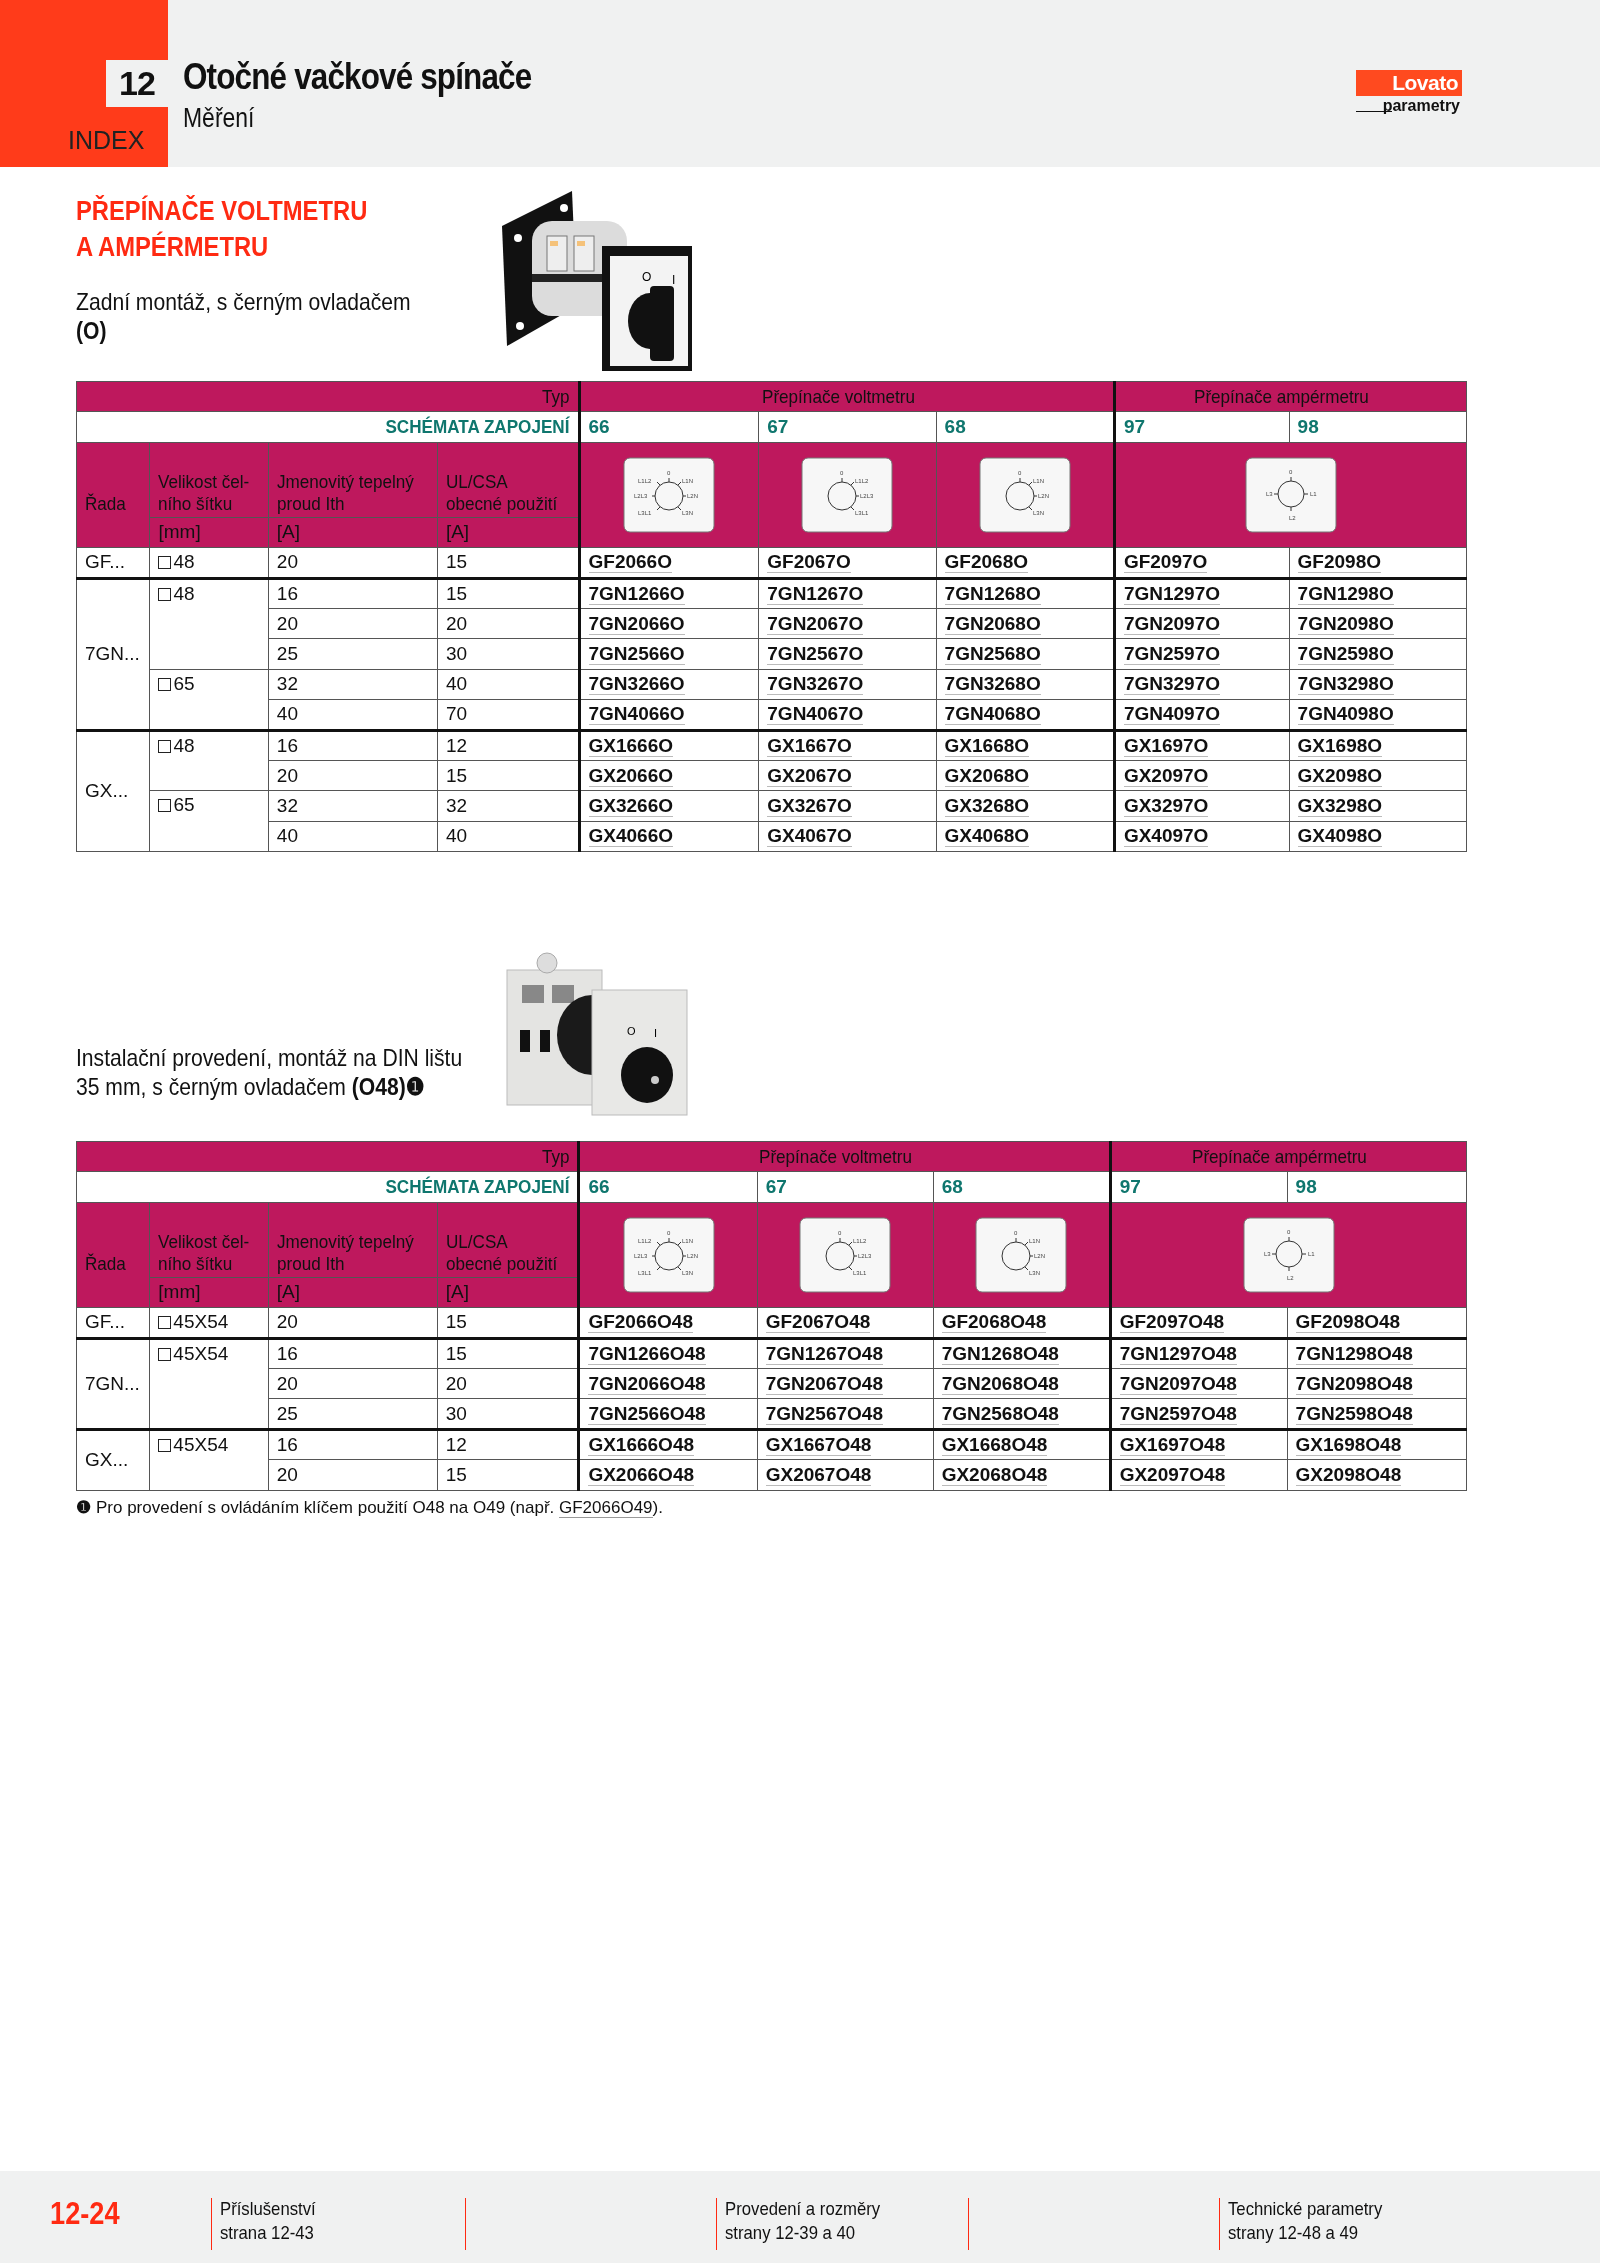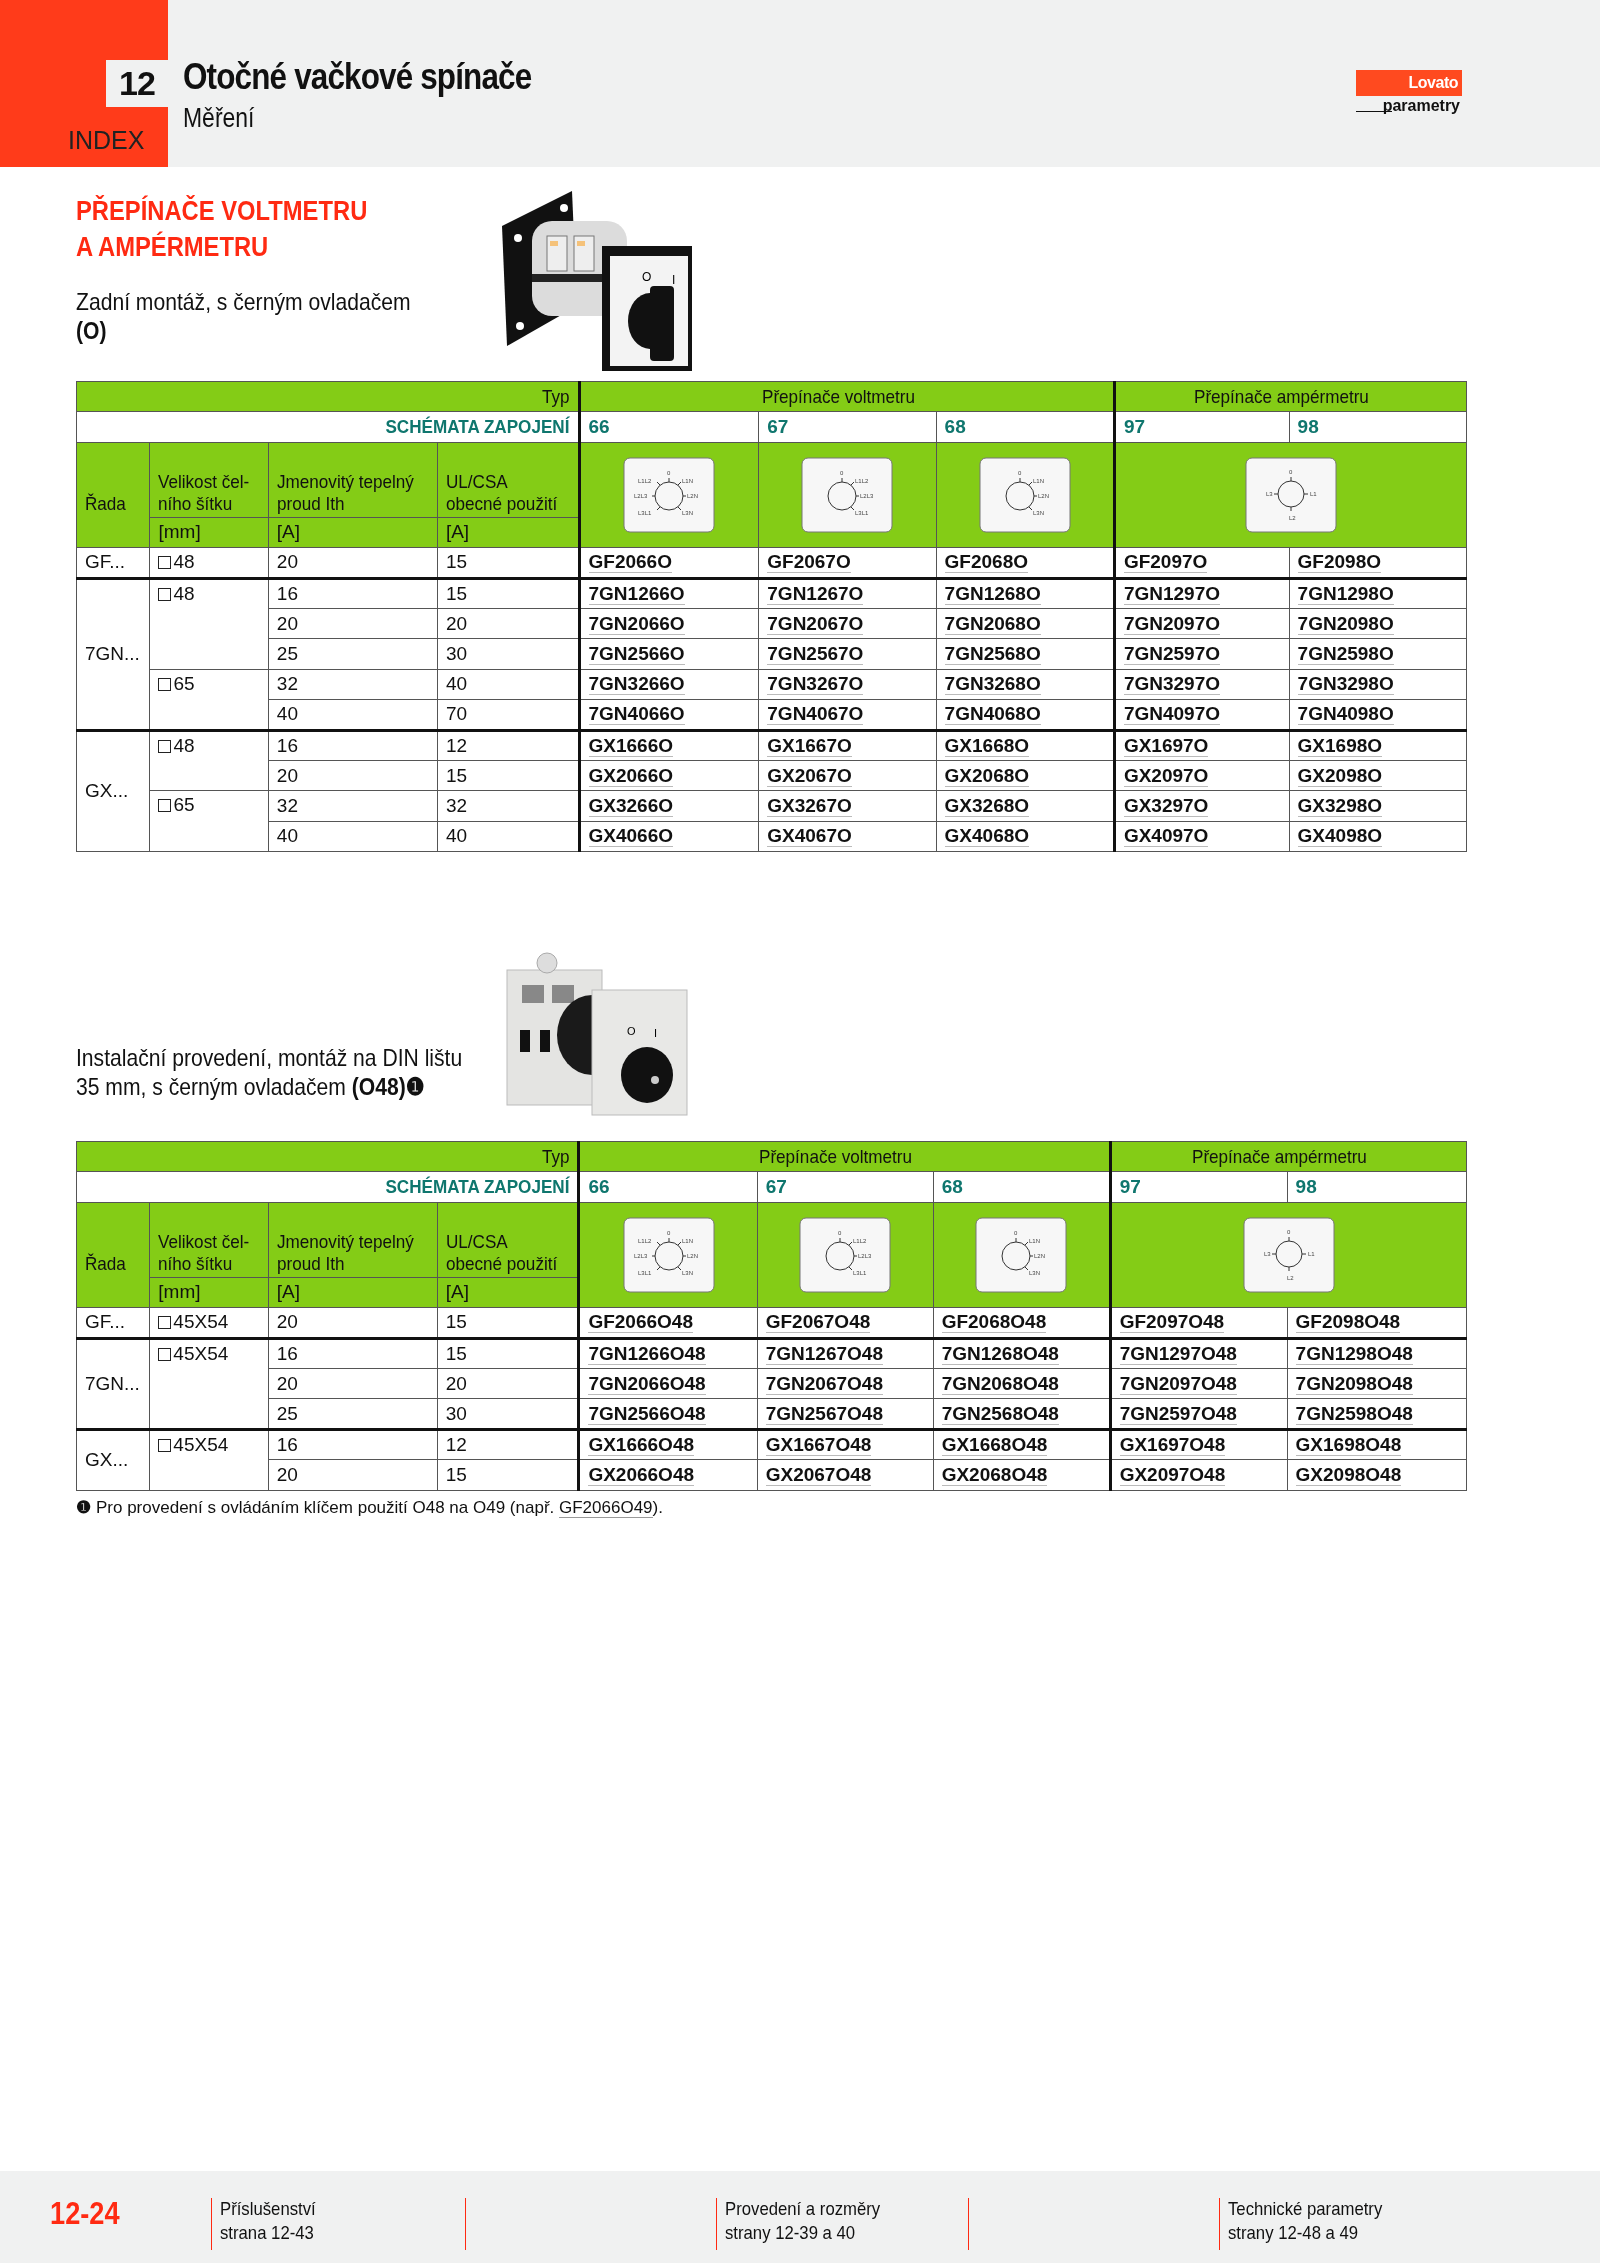--- a/index.html
+++ b/index.html
@@ -5,32 +5,32 @@
   * { box-sizing: border-box; margin: 0; padding: 0; }
   body { width: 1600px; height: 2263px; background: #fff; font-family: "Liberation Sans", sans-serif; color: #111; position: relative; overflow: hidden; }
   
   .hdr { position: absolute; left: 0; top: 0; width: 1600px; height: 167px; background: #f0f1f1; }
   .hdr-red { position: absolute; left: 0; top: 0; width: 168px; height: 167px; background: #ff3b1a; }
   .hdr-num { position: absolute; left: 106px; top: 60px; width: 62px; height: 47px; background: #f0f1f1; font-size: 34px; font-weight: bold; text-align: center; line-height: 47px; color: #111; letter-spacing: -1px; }
   .hdr-index { position: absolute; left: 68px; top: 126px; font-size: 25px; color: #222; }
   .hdr-title { position: absolute; left: 183px; top: 56px; font-size: 37px; font-weight: bold; letter-spacing: -1px; transform: scaleX(0.85); transform-origin: left; white-space: nowrap; }
   .hdr-sub { position: absolute; left: 183px; top: 103px; font-size: 27px; transform: scaleX(0.85); transform-origin: left; white-space: nowrap; }
   .logo { position: absolute; left: 1356px; top: 70px; }
-  .logo-box { width: 106px; height: 26px; background: #ff4a1f; color: #fff; font-weight: bold; font-size: 16px; line-height: 26px; text-align: right; padding-right: 4px; letter-spacing: -0.5px; }
+  .logo-box { width: 106px; height: 26px; background: #ff4a1f; color: #fff; font-weight: bold; font-size: 21px; line-height: 26px; text-align: right; padding-right: 4px; letter-spacing: -0.5px; }
   .logo-sub { font-size: 16px; font-weight: bold; text-align: right; width: 104px; margin-top: 1px; border-bottom: 0; position: relative; }
   .logo-sub::before { content: ""; position: absolute; left: 0; bottom: 3px; width: 36px; height: 1px; background: #111; }
   
   .sec-title { position: absolute; left: 76px; top: 193px; color: #ff2a12; font-size: 27px; font-weight: bold; line-height: 36px; transform: scaleX(0.88); transform-origin: left; white-space: nowrap; }
   .sec-desc { position: absolute; font-size: 24px; line-height: 29px; transform: scaleX(0.88); transform-origin: left; white-space: nowrap; }
   .sec-desc b { font-weight: bold; }
   .photo { position: absolute; }
   
   table { position: absolute; left: 76px; width: 1391px; border-collapse: collapse; font-size: 19px; }
   td { border: 1px solid #555; padding: 0 8px; height: 30.4px; white-space: nowrap; vertical-align: middle; }
-  .t-hdr td { background: #84cc16; }
+  .t-hdr td { background: #be185d; }
   .typ { text-align: right; }
   .center { text-align: center; }
   .red { color: #0f766e; font-weight: bold; }
   .code { font-weight: bold; }
   .code span { border-bottom: 1px solid #bbb; }
   .rada { font-weight: normal; }
   .thick-top td { border-top: 3px solid #111; }
   .thick-left { border-left: 3px solid #111 !important; }
   .hcell { vertical-align: bottom; line-height: 22px; padding-bottom: 2px; }
   .sq { display: inline-block; width: 13px; height: 13px; border: 1.5px solid #222; margin-right: 2px; vertical-align: -1px; }

